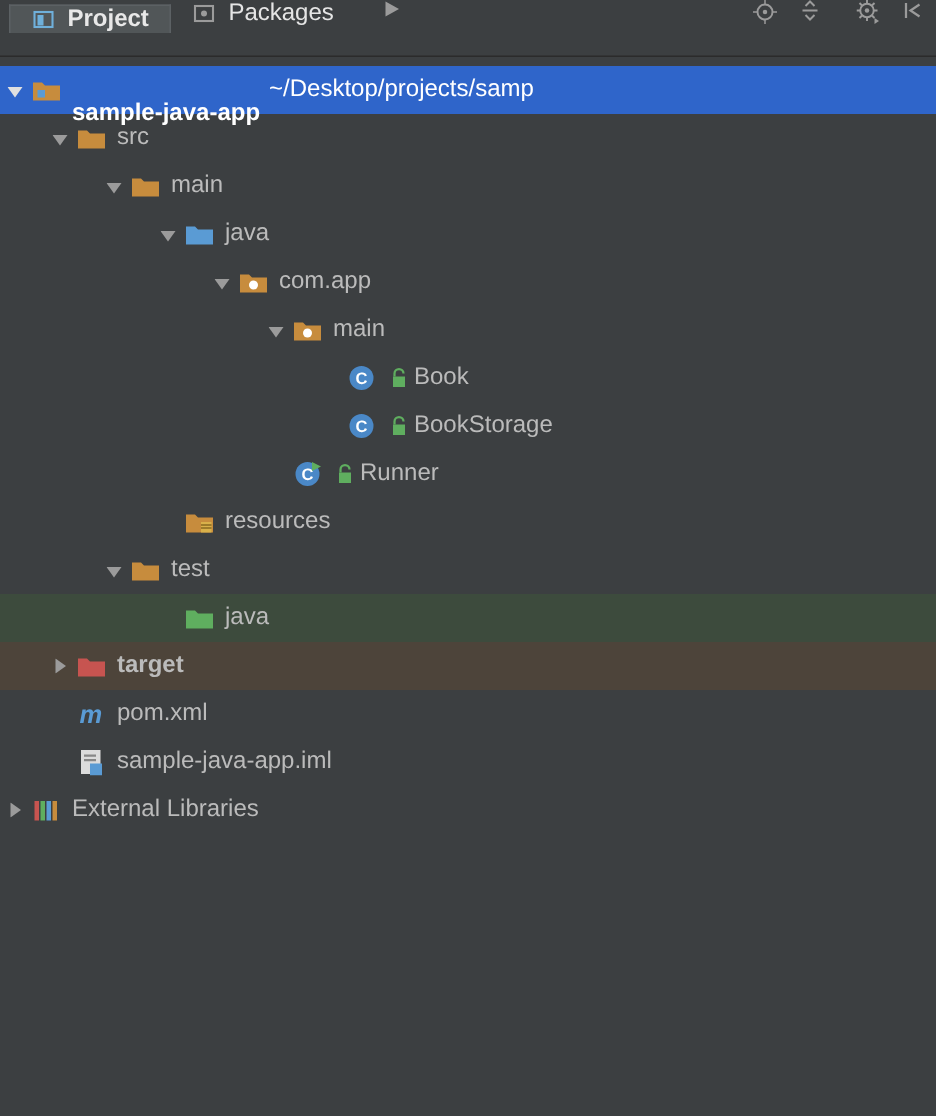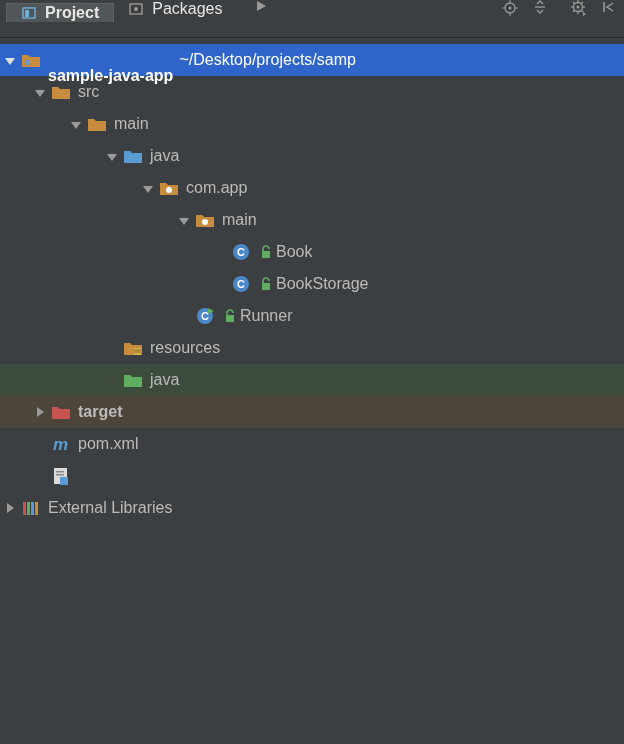--- a/index.html
+++ b/index.html
@@ -332,20 +332,34 @@
         <svg width="18" height="15">
           <path d="M0 2 L6 2 L8 4 L18 4 L18 14 L0 14 Z" fill="#c78c3d"></path>
           <rect x="10" y="7" width="7" height="7" fill="#d8b04a"></rect>
           <line x1="10" y1="9" x2="17" y2="9" stroke="#8a6a20"></line>
           <line x1="10" y1="11" x2="17" y2="11" stroke="#8a6a20"></line>
         </svg>
       </span>
     <span class="label">resources</span>
   </div>
 
+  <div class="row">
+    <span class="indent" style="width:66px"></span>
+    <span class="arrow">
+        <svg width="11" height="11">
+          <polygon points="0,3 10,3 5,10" fill="#9b9b9b"></polygon>
+        </svg>
+      </span>
+    <span class="icon">
+        <svg width="18" height="15">
+          <path d="M0 2 L6 2 L8 4 L18 4 L18 14 L0 14 Z" fill="#c78c3d"></path>
+        </svg>
+      </span>
+    <span class="label">test</span>
+  </div>
 
   <div class="row hl-green">
     <span class="indent" style="width:102px"></span>
     <span class="arrow blank">
         <svg width="10" height="10"></svg>
       </span>
     <span class="icon">
         <svg width="18" height="15">
           <path d="M0 2 L6 2 L8 4 L18 4 L18 14 L0 14 Z" fill="#5fae5f"></path>
         </svg>
@@ -387,20 +401,21 @@
         <svg width="10" height="10"></svg>
       </span>
     <span class="icon">
         <svg width="16" height="18">
           <rect x="1" y="1" width="13" height="16" fill="#dcdcdc"></rect>
           <rect x="7" y="10" width="8" height="8" fill="#5a9bd4"></rect>
           <rect x="3" y="4" width="8" height="1.5" fill="#888"></rect>
           <rect x="3" y="7" width="8" height="1.5" fill="#888"></rect>
         </svg>
       </span>
+    <span class="label">sample-java-app.iml</span>
   </div>
 
   <div class="row">
     <span class="indent" style="width:0px"></span>
     <span class="arrow">
         <svg width="10" height="10">
           <polygon points="2,0 9,5 2,10" fill="#9b9b9b"></polygon>
         </svg>
       </span>
     <span class="icon">

